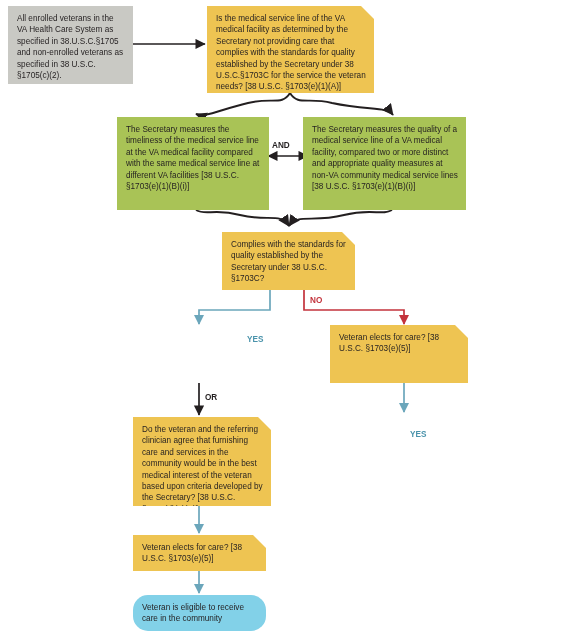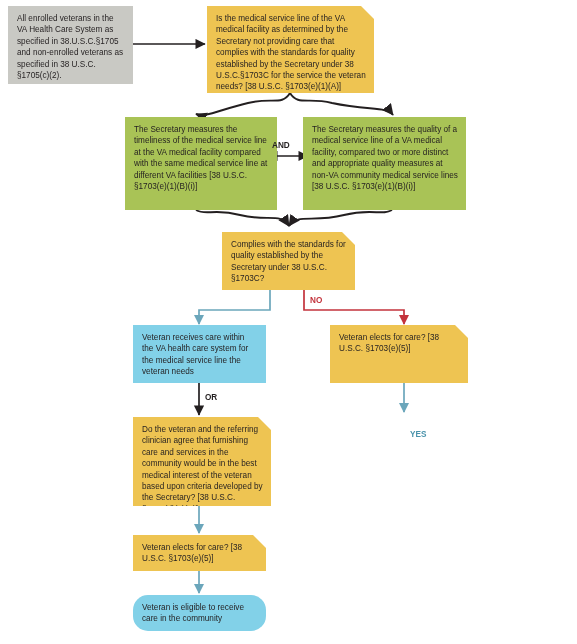--- a/index.html
+++ b/index.html
@@ -96,40 +96,37 @@
   </svg>
 
   <div class="node gray" style="left:8px;top:6px;width:125px;height:78px;">
     <span class="txt">All enrolled veterans in the VA Health Care System as specified in 38.U.S.C.§1705 and non-enrolled veterans as specified in 38 U.S.C. §1705(c)(2).</span>
   </div>
 
   <div class="node yellow fold" style="left:207px;top:6px;width:167px;height:87px;">
     <span class="txt">Is the medical service line of the VA medical facility as determined by the Secretary not providing care that complies with the standards for quality established by the Secretary under 38 U.S.C.§1703C for the service the veteran needs? [38 U.S.C. §1703(e)(1)(A)]</span>
   </div>
 
-  <div class="node green" style="left:125px;top:117px;width:152px;height:93px;">
+  <div class="node green" style="left:117px;top:117px;width:152px;height:93px;">
     <span class="txt">The Secretary measures the timeliness of the medical service line at the VA medical facility compared with the same medical service line at different VA facilities [38 U.S.C. §1703(e)(1)(B)(i)]</span>
   </div>
 
   <div class="node green" style="left:303px;top:117px;width:163px;height:93px;">
     <span class="txt">The Secretary measures the quality of a medical service line of a VA medical facility, compared two or more distinct and appropriate quality measures at non-VA community medical service lines [38 U.S.C. §1703(e)(1)(B)(i)]</span>
   </div>
 
   <span class="branchlabel lbl-and" style="left:272px;top:141px;">AND</span>
 
   <div class="node yellow fold" style="left:222px;top:232px;width:133px;height:58px;">
     <span class="txt">Complies with the standards for quality established by the Secretary under 38 U.S.C. §1703C?</span>
   </div>
 
   <span class="branchlabel lbl-yes" style="left:247px;top:296px;">YES</span>
   <span class="branchlabel lbl-no" style="left:310px;top:296px;">NO</span>
 
-  <div class="node blue" style="left:133px;top:325px;width:133px;height:58px;">
-    <span class="txt">Veteran receives care within the VA health care system for the medical service line the veteran needs</span>
-  </div>
 
   <div class="node yellow fold" style="left:330px;top:325px;width:138px;height:58px;">
     <span class="txt">Veteran elects for care? [38 U.S.C. §1703(e)(5)]</span>
   </div>
 
   <span class="branchlabel lbl-or" style="left:205px;top:393px;text-align:right;">OR</span>
 
   <span class="branchlabel lbl-yes" style="left:410px;top:391px;">YES</span>
 
   <div class="node yellow fold" style="left:133px;top:417px;width:138px;height:89px;">

